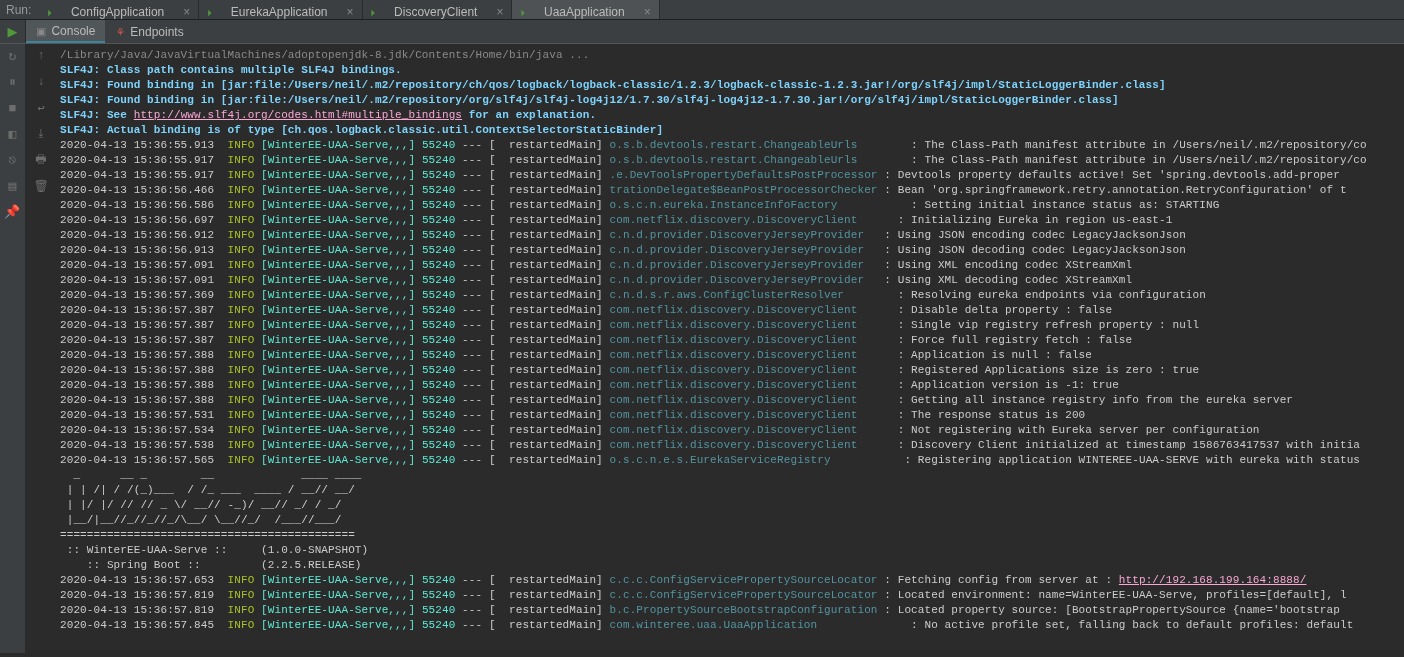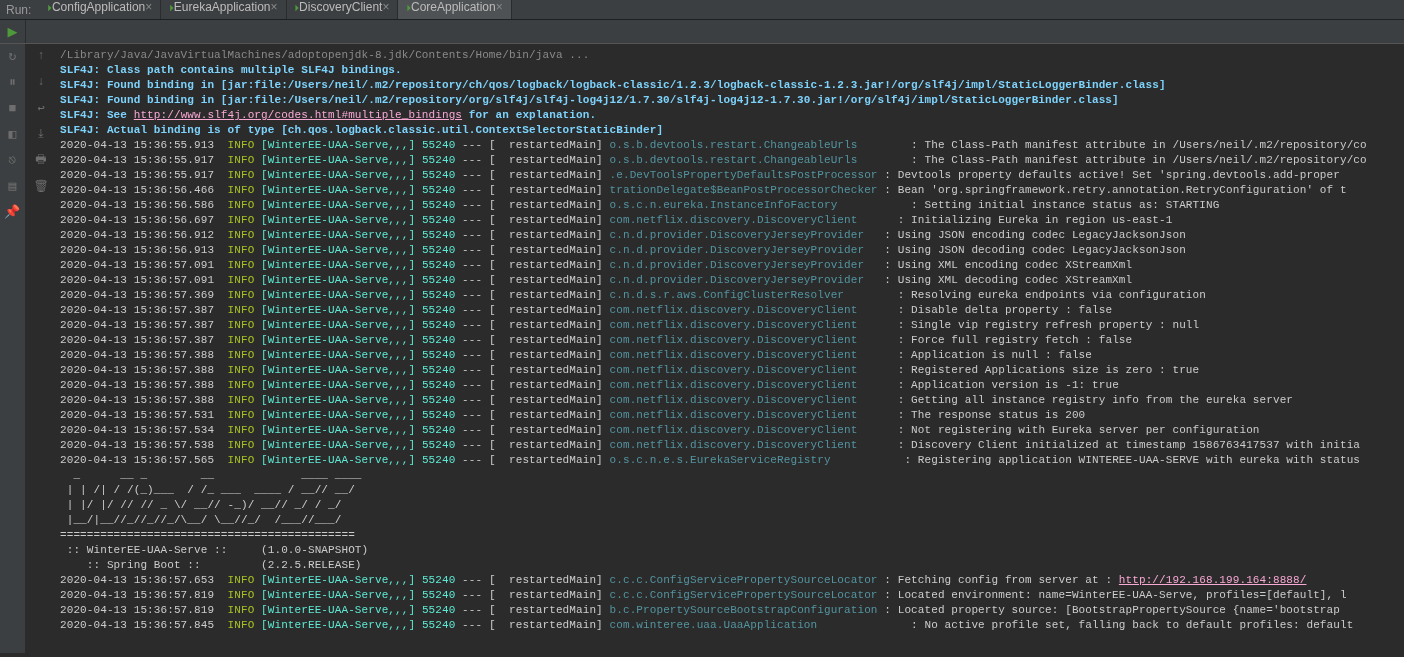--- a/index.html
+++ b/index.html
@@ -20,21 +20,21 @@
     border-bottom: 1px solid #1e1f22;
     font-family: -apple-system, "Segoe UI", sans-serif;
     font-size: 12px;
   }
   .run-label {
     padding: 0 8px 0 6px;
     color: #999;
   }
   .run-tabs { display: flex; height: 100%; }
   .run-tab {
-    display: flex; align-items: flex-start; gap: 0;
+    display: flex; align-items: flex-end; gap: 19px;
     padding: 0 8px;
     color: #bbbbbb;
     border-right: 1px solid #2b2b2b;
     cursor: pointer;
   }
   .run-tab.active {
     background: #4e5254;
   }
   .run-tab .leaf-icon::before { content: "⏵"; color: #4e9a3a; font-size: 9px; }
   .run-tab .close { color: #888; font-size: 12px; }
@@ -138,30 +138,40 @@
         <span>EurekaApplication</span>
         <span class="close">×</span>
       </div>
       <div class="run-tab">
         <span class="leaf-icon"></span>
         <span>DiscoveryClient</span>
         <span class="close">×</span>
       </div>
       <div class="run-tab active">
         <span class="leaf-icon"></span>
-        <span>CoreApplication</span>
+        <span>UaaApplication</span>
         <span class="close">×</span>
       </div>
     </div>
 </div>
 
 <div class="sub-bar">
   <div class="gutter" style="width:26px;height:100%;flex-direction:row;justify-content:center;padding:0;">
     <span class="gicon green">▶</span>
   </div>
+  <div id="sub-tabs" style="display:flex;height:100%">
+      <div class="sub-tab active">
+        <span class="console-icon"></span>
+        <span>Console</span>
+      </div>
+      <div class="sub-tab">
+        <span class="endpoints-icon"></span>
+        <span>Endpoints</span>
+      </div>
+    </div>
 </div>
 
 <div class="body-row">
 
   <div class="gutter">
     <span class="gicon gray">↻</span>
     <span class="gicon gray">⏸</span>
     <span class="gicon gray">■</span>
     <span class="gicon gray">◧</span>
     <span class="gicon gray">⎋</span>

